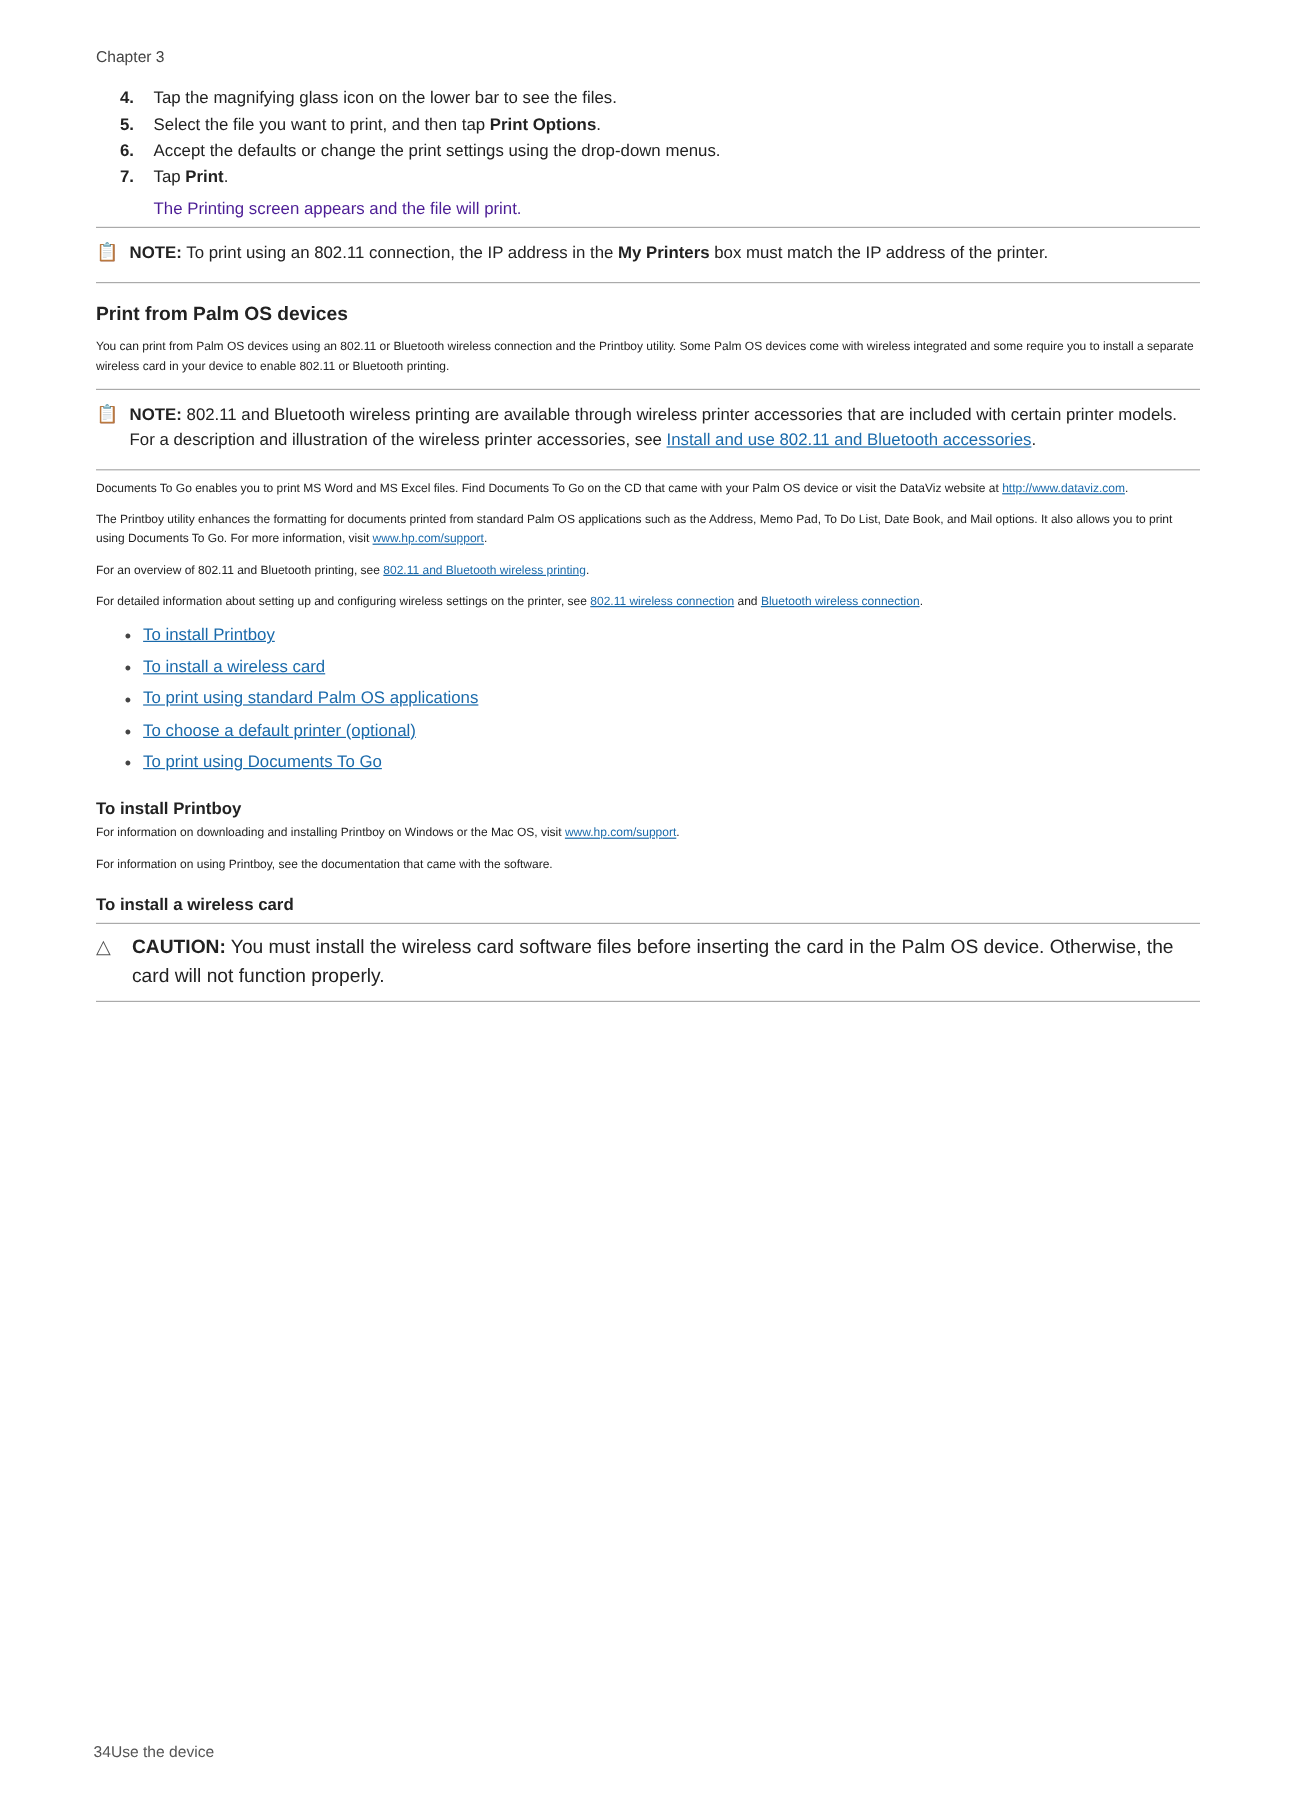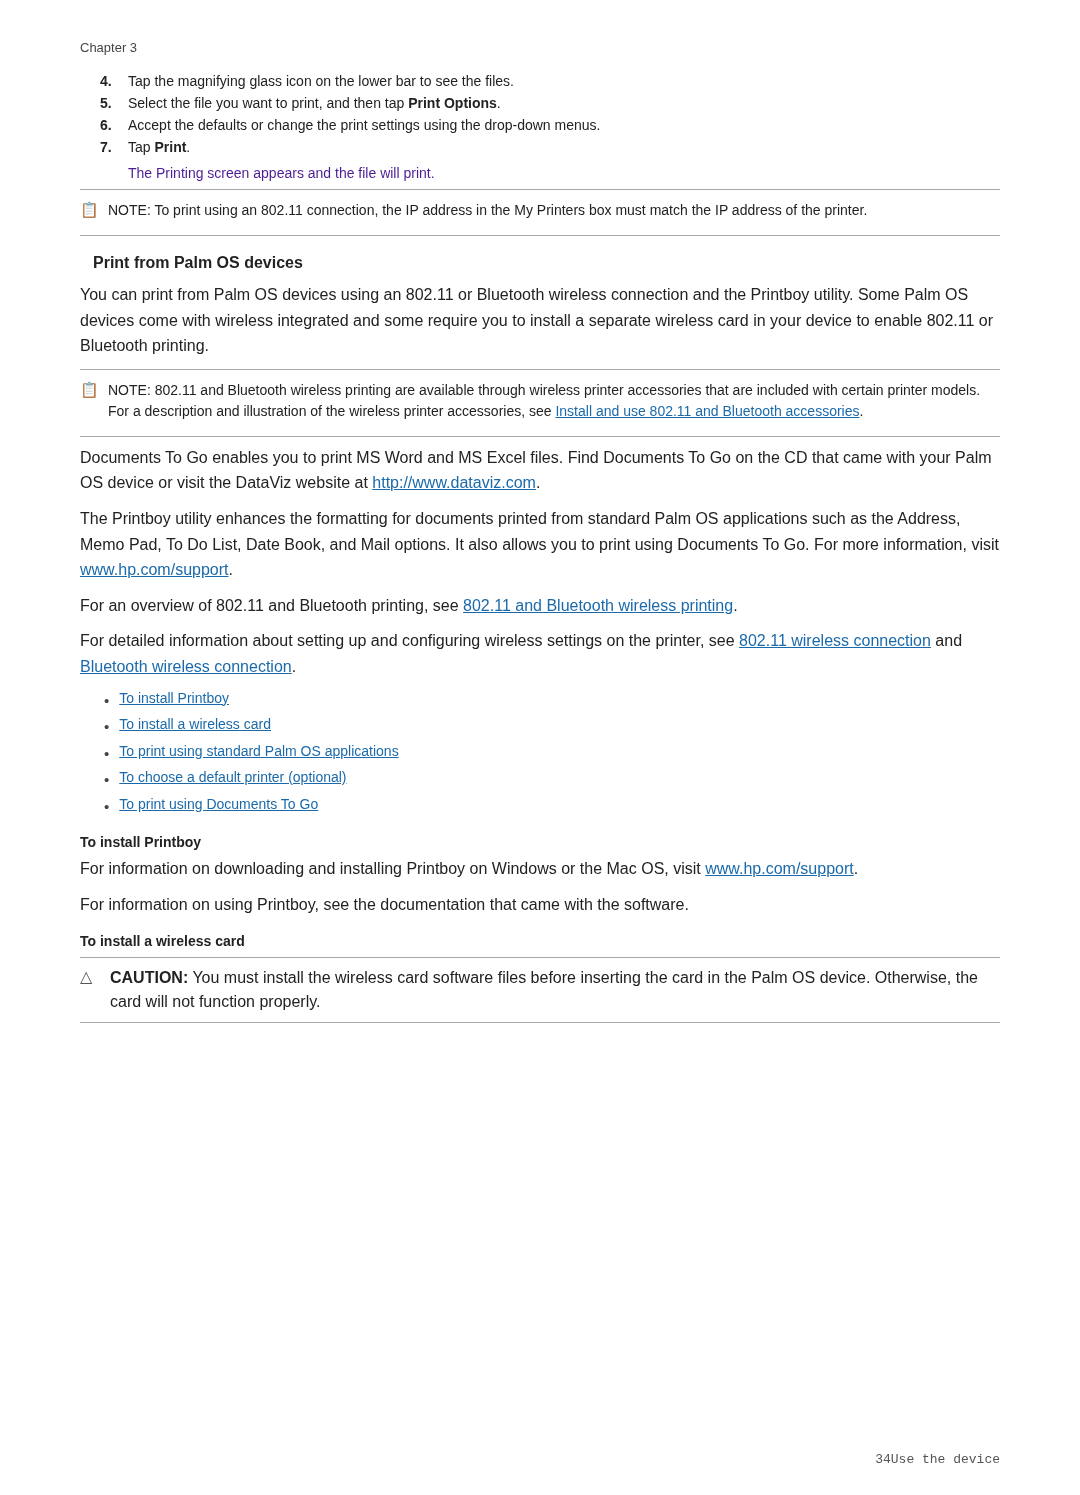--- a/index.html
+++ b/index.html
@@ -60,29 +60,29 @@
       margin-top: 1px;
       color: #555;
       min-width: 22px;
     }
     .note-text {
       font-size: 14px;
       color: #222;
       line-height: 1.5;
     }
     .note-text strong {
-      font-weight: normal;
+      font-weight: bold;
     }
     .section-heading {
       font-size: 16px;
       font-weight: bold;
-      margin: 18px 0 10px 13px;
+      margin: 18px 0 10px 0;
     }
     .body-text {
-      font-size: 16px;
+      font-size: 10px;
       color: #222;
       line-height: 1.6;
       margin-bottom: 10px;
     }
     a, .link {
       color: #1a6aab;
       text-decoration: underline;
       cursor: pointer;
     }
     .sub-heading {
@@ -127,27 +127,26 @@
       font-size: 16px;
       color: #222;
       line-height: 1.5;
     }
     .caution-text strong {
       font-weight: bold;
     }
     .footer {
       position: absolute;
       bottom: 28px;
-      left: 92px;
+      left: 78px;
       right: 80px;
       display: flex;
-      justify-content: flex-end;
+      justify-content: flex-start;
       font-size: 13px;
       color: #555;
-      font-family: Liberation Mono, monospace;
     }
     .note-rule {
       border: none;
       border-top: 1px solid #aaa;
       margin: 8px 0 8px 0;
     }
   </style>
 </head>
 <body>
 

